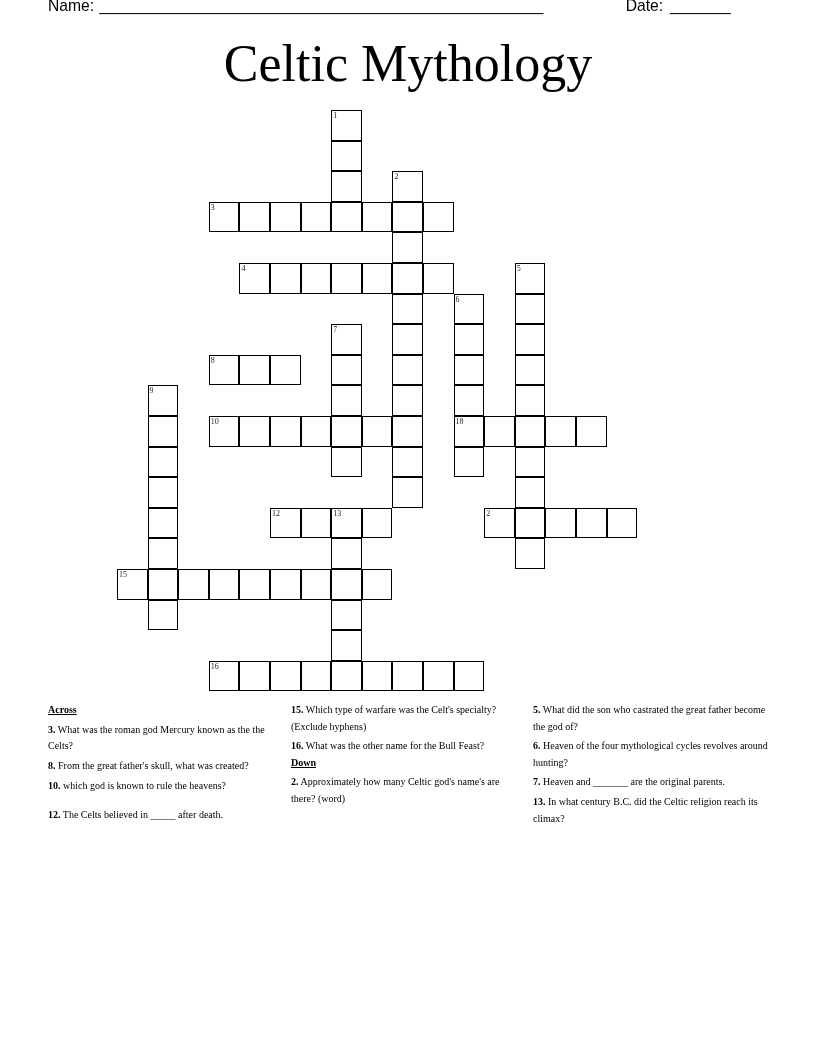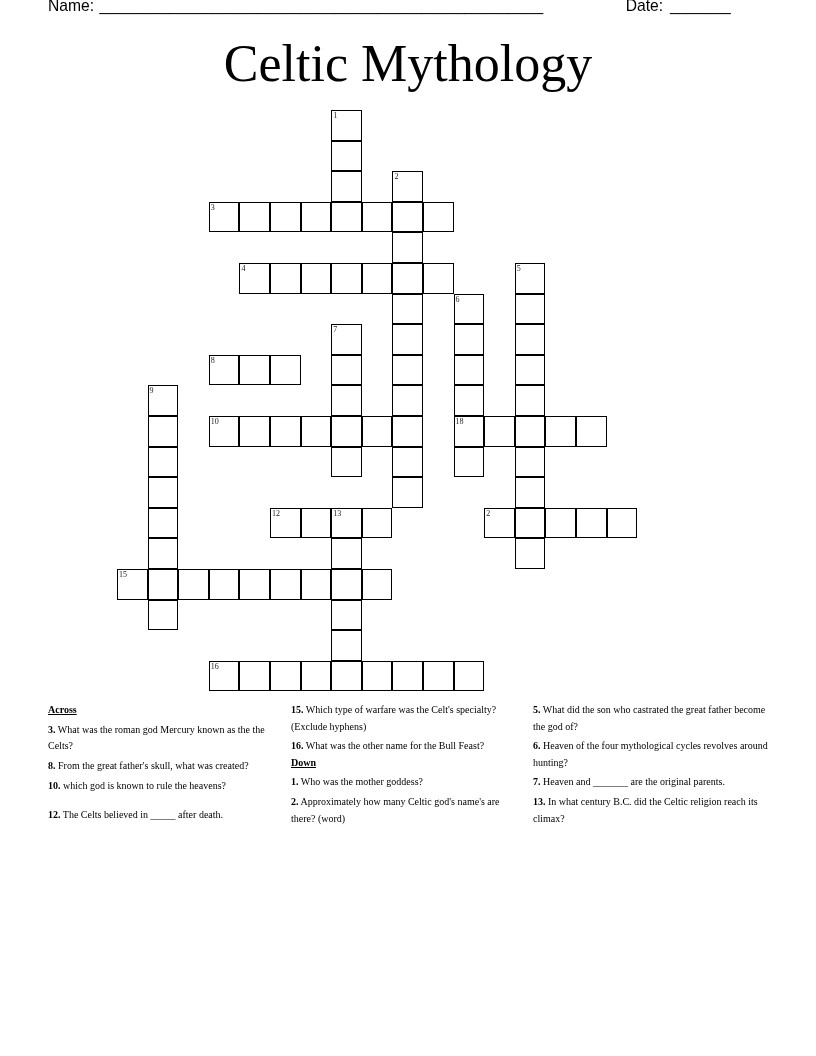--- a/index.html
+++ b/index.html
@@ -184,21 +184,20 @@
   <div class="clue"><b>3.</b><span> What was the roman god Mercury known as the the Celts?</span></div>
   <div class="clue" style="margin-bottom:4px"><b>8.</b><span> From the great father's skull, what was created?</span></div>
   <div class="clue" style="margin-bottom:12px"><b>10.</b><span> which god is known to rule the heavens?</span></div>
   <div class="clue"><b>12.</b><span> The Celts believed in _____ after death.</span></div>
 </div>
 
 <div class="clues" id="col2">
   <div class="clue"><b>15.</b><span> Which type of warfare was the Celt's specialty? (Exclude hyphens)</span></div>
   <div class="clue" style="margin-bottom:0"><b>16.</b><span> What was the other name for the Bull Feast?</span></div>
   <div class="heading">Down</div>
-  <div class="clue"><b>1.</b><span> Who was the mother goddess?</span></div>
   <div class="clue"><b>2.</b><span> Approximately how many Celtic god's name's are there? (word)</span></div>
 </div>
 
 <div class="clues" id="col3">
   <div class="clue"><b>5.</b><span> What did the son who castrated the great father become the god of?</span></div>
   <div class="clue"><b>6.</b><span> Heaven of the four mythological cycles revolves around hunting?</span></div>
   <div class="clue"><b>7.</b><span> Heaven and _______ are the original parents.</span></div>
   <div class="clue"><b>13.</b><span> In what century B.C. did the Celtic religion reach its climax?</span></div>
 </div>
 

